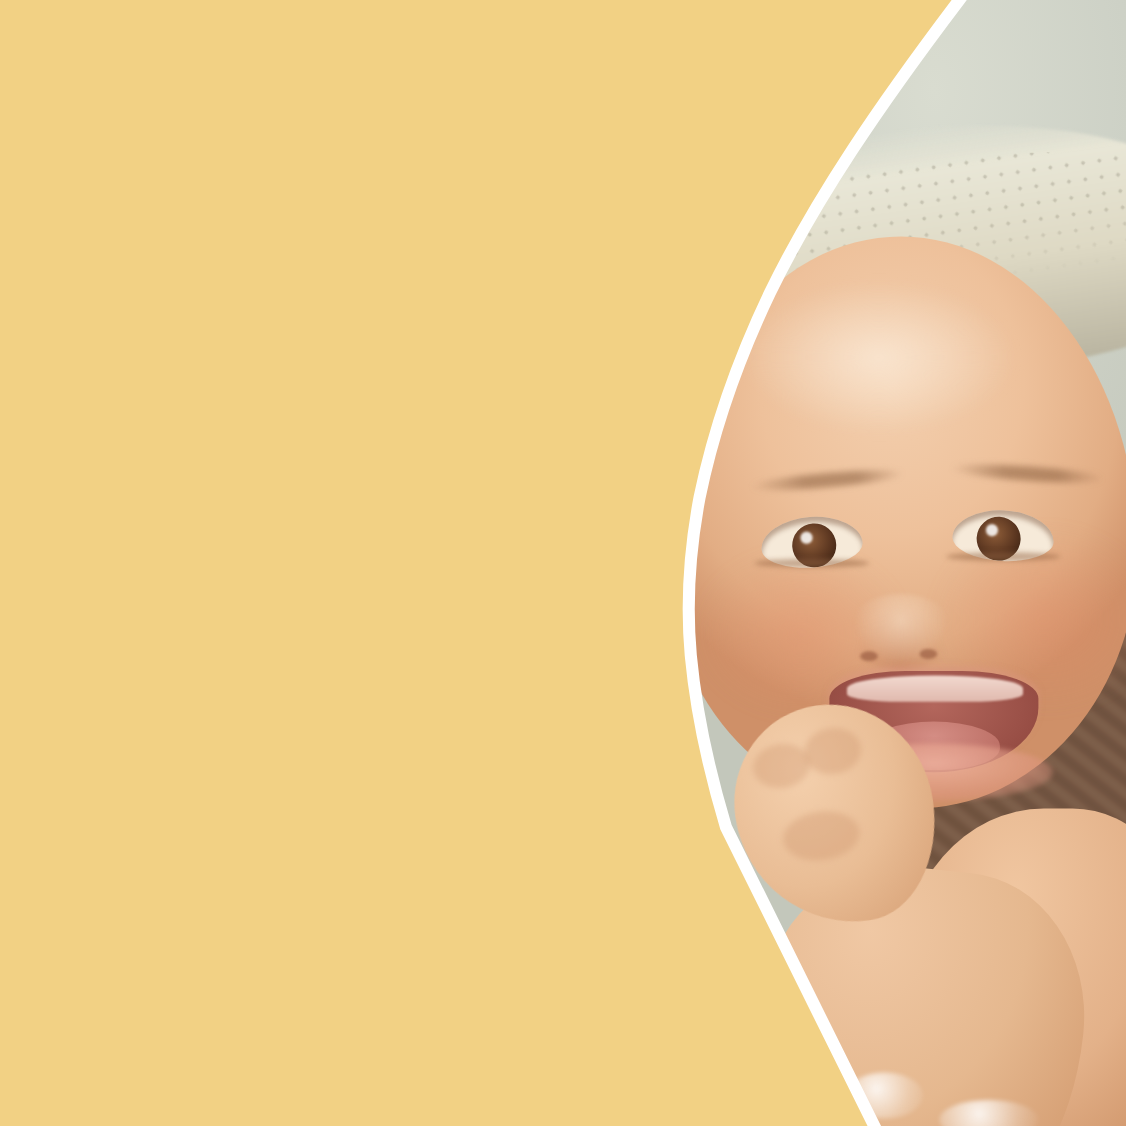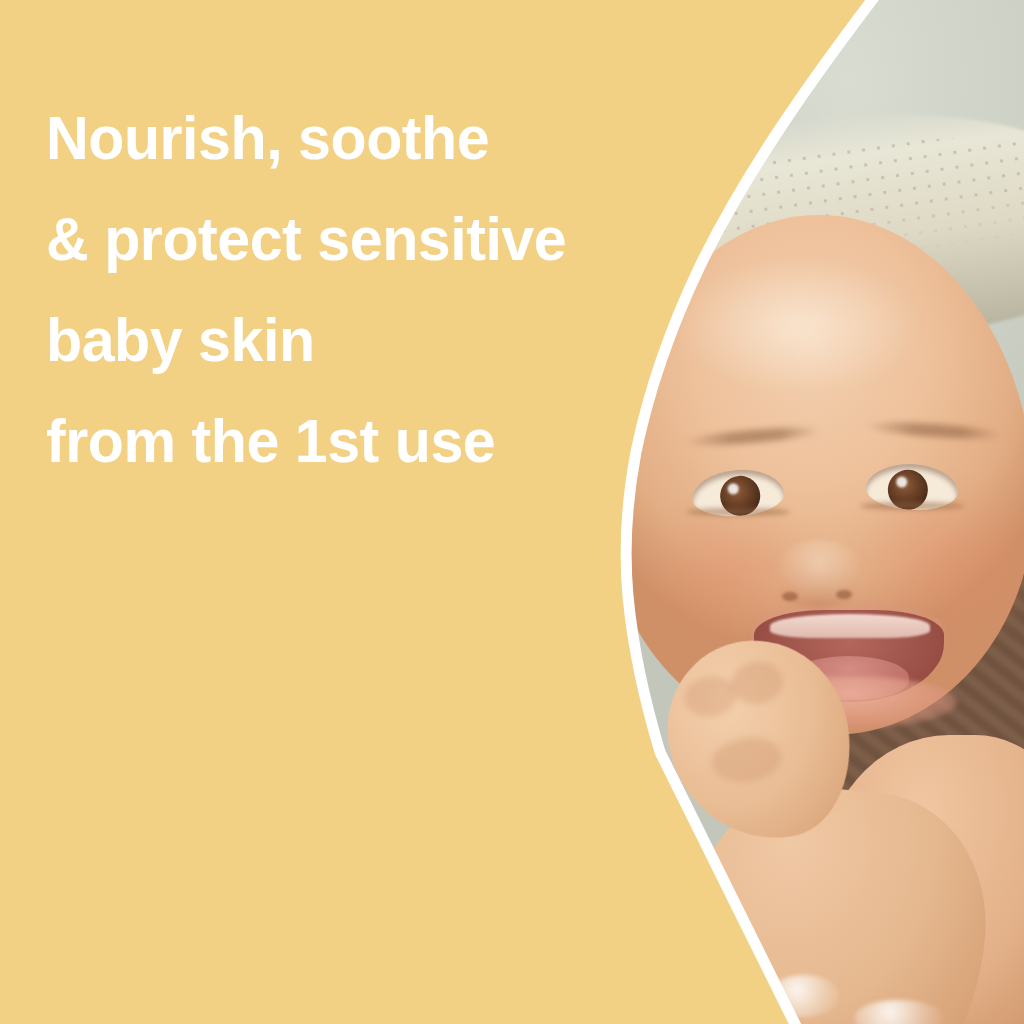--- a/index.html
+++ b/index.html
@@ -428,20 +428,14 @@
   <div class="oat-hex-wrap">
     <svg viewBox="0 0 200 176" width="200" height="176" style="position:absolute;inset:0;z-index:2;">
       <polygon points="50,2 150,2 198,88 150,174 50,174 2,88" fill="none" stroke="#FFFFFF" stroke-width="9" stroke-linejoin="round"></polygon>
     </svg>
     <div class="oat-tex"></div>
   </div>
 
   <div class="oat-flake" style="left:382px;top:650px;width:52px;height:30px;transform:rotate(-12deg);"></div>
   <div class="oat-flake" style="left:372px;top:697px;width:54px;height:31px;transform:rotate(-6deg);"></div>
 
-  <div class="headline">
-    <div class="line">Nourish, soothe</div>
-    <div class="line">&amp; protect sensitive</div>
-    <div class="line">baby skin</div>
-    <div class="line">from the 1st use</div>
-  </div>
 
 </div>
 
 </body></html>

